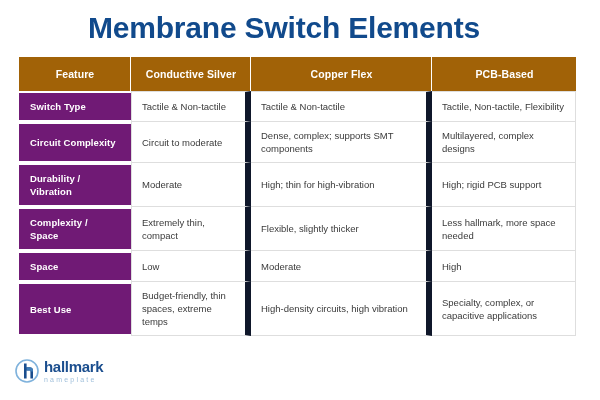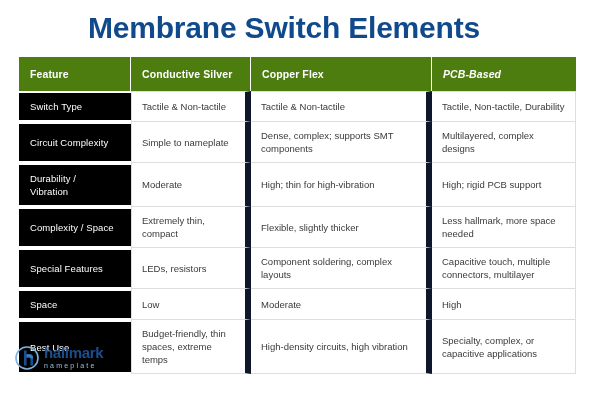--- a/index.html
+++ b/index.html
@@ -43,37 +43,37 @@
     table-layout: fixed;
   }
 
   
   col.c1 { width: 112px; }
   col.c2 { width: 120px; }
   col.c3 { width: 181px; }
   col.c4 { width: 144px; }
 
   thead th {
-    background: #4d7c0f;
+    background: #a16207;
     color: #ffffff;
     font-size: 10.5px;
     font-weight: bold;
-    text-align: left;
+    text-align: center;
     padding: 11px 10px 11px 11px;
     border-right: 1px solid #ffffff;
     vertical-align: middle;
     letter-spacing: 0.1px;
   }
-  thead th:last-child { border-right: none; font-style: italic; }
+  thead th:last-child { border-right: none; }
 
   tbody th.feature-cell {
-    background: #000000;
+    background: #701a75;
     color: #ffffff;
     font-size: 9.5px;
-    font-weight: normal;
+    font-weight: bold;
     text-align: left;
     padding: 7px 14px 7px 11px;
     vertical-align: middle;
     border-bottom: 2px solid #ffffff;
     border-top: 2px solid #ffffff;
     line-height: 13px;
     letter-spacing: 0.1px;
   }
 
   tbody td {
@@ -89,23 +89,23 @@
     line-height: 13px;
   }
   tbody tr:first-child td { border-top: 1px solid #DEDEDE; }
   tbody td.first-data { border-left: 1px solid #DEDEDE; }
   tbody td:last-child { border-right: 1px solid #DEDEDE; }
 
   
   .logo {
     position: absolute;
     left: 14px;
-    top: 344px;
+    top: 358px;
     display: flex;
-    align-items: center;
+    align-items: flex-start;
   }
   .logo-mark {
     width: 26px;
     height: 26px;
     flex: 0 0 26px;
     margin-right: 4px;
   }
   .logo-text {
     display: flex;
     flex-direction: column;
@@ -148,50 +148,44 @@
         <th>Copper Flex</th>
         <th>PCB-Based</th>
       </tr>
     </thead>
     <tbody>
 
       <tr>
         <th class="feature-cell">Switch Type</th>
         <td class="first-data">Tactile &amp; Non-tactile</td>
         <td>Tactile &amp; Non-tactile</td>
-        <td>Tactile, Non-tactile, Durability</td>
+        <td>Tactile, Non-tactile, Flexibility</td>
       </tr>
 
       <tr>
         <th class="feature-cell">Circuit Complexity</th>
-        <td class="first-data">Simple to nameplate</td>
+        <td class="first-data">Circuit to moderate</td>
         <td>Dense, complex; supports SMT components</td>
         <td>Multilayered, complex designs</td>
       </tr>
 
       <tr>
         <th class="feature-cell">Durability / Vibration</th>
         <td class="first-data">Moderate</td>
         <td>High; thin for high-vibration</td>
         <td>High; rigid PCB support</td>
       </tr>
 
       <tr>
         <th class="feature-cell">Complexity / Space</th>
         <td class="first-data">Extremely thin, compact</td>
         <td>Flexible, slightly thicker</td>
         <td>Less hallmark, more space needed</td>
       </tr>
 
-      <tr>
-        <th class="feature-cell">Special Features</th>
-        <td class="first-data">LEDs, resistors</td>
-        <td>Component soldering, complex layouts</td>
-        <td>Capacitive touch, multiple connectors, multilayer</td>
-      </tr>
 
       <tr>
         <th class="feature-cell">Space</th>
         <td class="first-data">Low</td>
         <td>Moderate</td>
         <td>High</td>
       </tr>
 
       <tr>
         <th class="feature-cell">Best Use</th>

